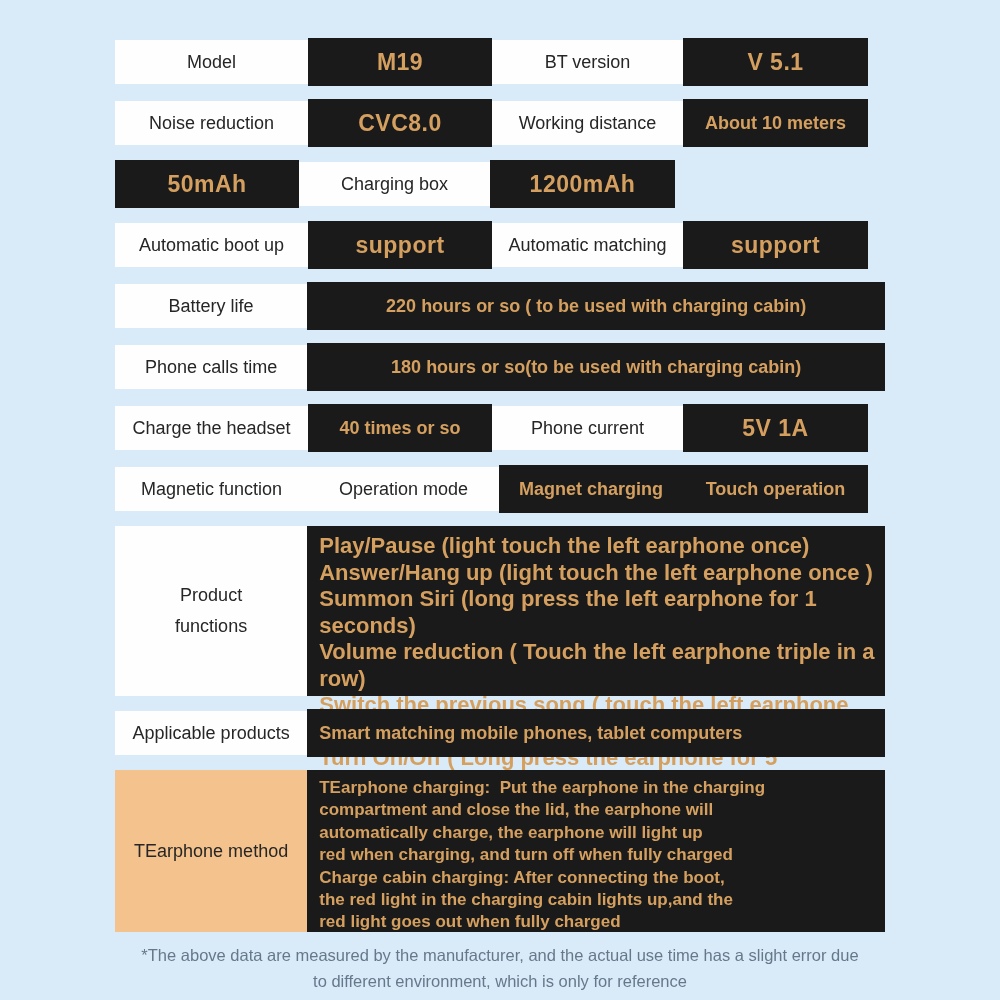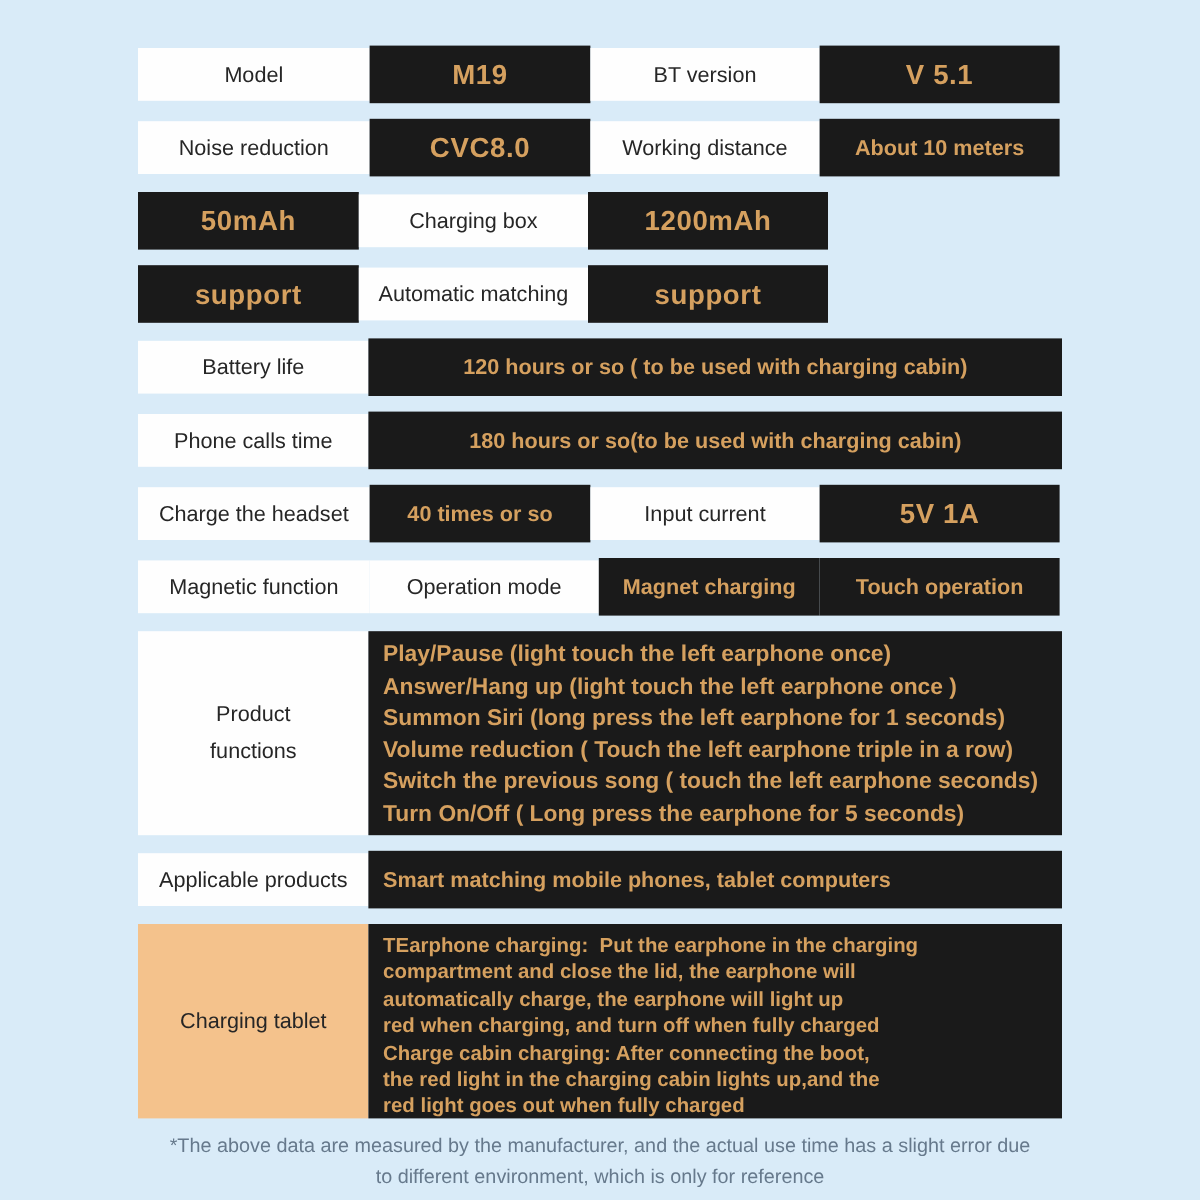--- a/index.html
+++ b/index.html
@@ -14,27 +14,27 @@
   .row.tall6{height:170px;}
   .row.tall7{height:162px;}
   .cell{display:flex;align-items:center;justify-content:center;box-sizing:border-box;}
   .lab{background:#fefefe;height:44px;color:#262626;font-size:18px;text-align:center;}
   .val{background:#1a1a1a;height:48px;color:#d5a05f;font-weight:700;}
   .row.tall6 .lab,.row.tall7 .lab,
   .row.tall6 .val,.row.tall7 .val{height:100%;}
   .w1{width:193px;}
   .w2{width:184px;}
   .w3{width:191px;}
-  .w4{width:200px;}
+  .w4{width:185px;}
   .wWide{width:580px;}
   .fs-lg{font-size:23px;letter-spacing:0.5px;}
   .fs-md{font-size:18px;}
   .leftpad{justify-content:flex-start;padding-left:12px;}
   .lines{display:block;padding:7px 8px 0 12px;}
-  .tall6 .lines div{line-height:26.5px;font-size:19px;white-space:pre-wrap;}
+  .tall6 .lines div{line-height:26.5px;font-size:22px;white-space:pre-wrap;}
   .tall7 .lines div{line-height:22.4px;font-size:17px;white-space:pre-wrap;}
   .peach{background:#f4c28c;}
   .plabel{flex-direction:column;line-height:31px;}
   .footer{
     position:absolute;left:0;top:942px;width:1000px;
     text-align:center;color:#66798c;font-size:16.5px;
     font-weight:500;line-height:26px;
   }
 </style>
 </head>
@@ -56,39 +56,40 @@
     <div class="cell val w4 fs-md">About 10 meters</div>
   </div>
 
   <div class="row">
     <div class="cell val w2 fs-lg">50mAh</div>
     <div class="cell lab w3">Charging box</div>
     <div class="cell val w4 fs-lg">1200mAh</div>
   </div>
 
   <div class="row">
+    <div class="cell lab w1">Automatic boot up</div>
     <div class="cell val w2 fs-lg">support</div>
     <div class="cell lab w3">Automatic matching</div>
     <div class="cell val w4 fs-lg">support</div>
   </div>
 
   <div class="row">
     <div class="cell lab w1">Battery life</div>
-    <div class="cell val wWide fs-md">120 hours or so ( to be used with charging cabin)</div>
+    <div class="cell val wWide fs-md">220 hours or so ( to be used with charging cabin)</div>
   </div>
 
   <div class="row">
     <div class="cell lab w1">Phone calls time</div>
     <div class="cell val wWide fs-md">180 hours or so(to be used with charging cabin)</div>
   </div>
 
   <div class="row">
     <div class="cell lab w1">Charge the headset</div>
     <div class="cell val w2 fs-md">40 times or so</div>
-    <div class="cell lab w3">Input current</div>
+    <div class="cell lab w3">Phone current</div>
     <div class="cell val w4 fs-lg">5V 1A</div>
   </div>
 
   <div class="row">
     <div class="cell lab w1">Magnetic function</div>
     <div class="cell lab w3">Operation mode</div>
     <div class="cell val w2 fs-md">Magnet charging</div>
     <div class="cell val w4 fs-md">Touch operation</div>
   </div>
 
@@ -106,21 +107,21 @@
       <div>Turn On/Off ( Long press the earphone for 5 seconds)</div>
     </div>
   </div>
 
   <div class="row">
     <div class="cell lab w1">Applicable products</div>
     <div class="cell val wWide fs-md leftpad">Smart matching mobile phones, tablet computers</div>
   </div>
 
   <div class="row tall7">
-    <div class="cell lab w1 peach">Charging tablet</div>
+    <div class="cell lab w1 peach">TEarphone method</div>
     <div class="cell val wWide lines">
       <div>TEarphone charging:  Put the earphone in the charging</div>
       <div>compartment and close the lid, the earphone will</div>
       <div>automatically charge, the earphone will light up</div>
       <div>red when charging, and turn off when fully charged</div>
       <div>Charge cabin charging: After connecting the boot,</div>
       <div>the red light in the charging cabin lights up,and the</div>
       <div>red light goes out when fully charged</div>
     </div>
   </div>

